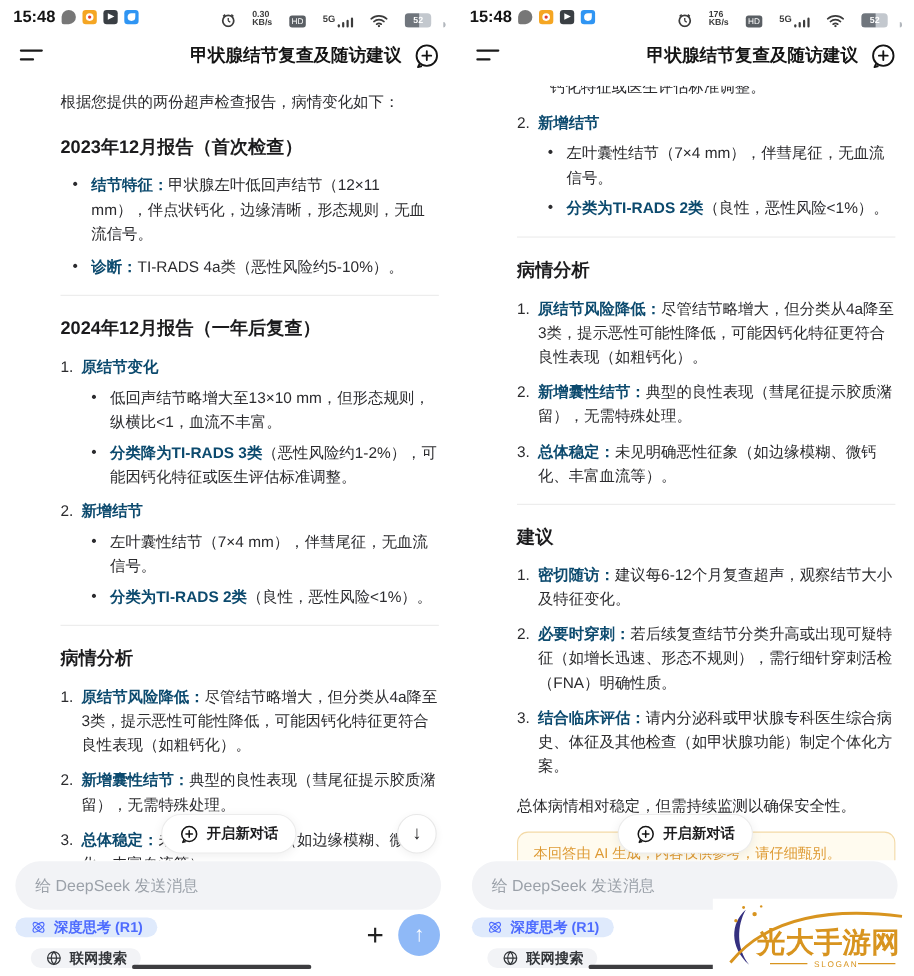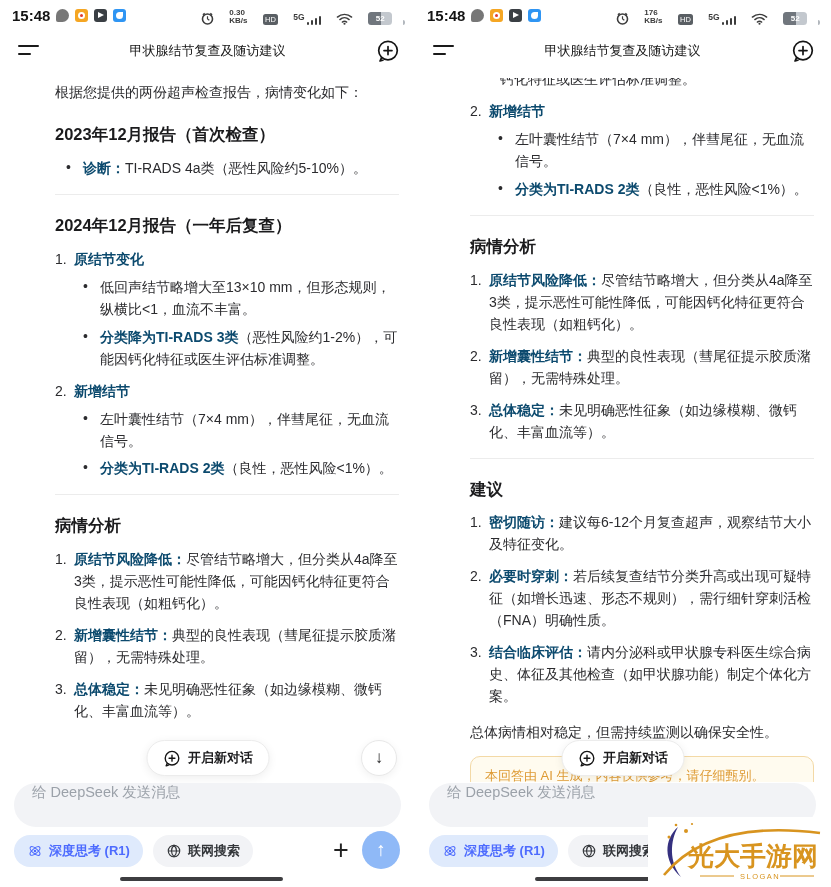--- a/index.html
+++ b/index.html
@@ -32,21 +32,21 @@
   .battery .fill{position:absolute;left:0;top:0;bottom:0;width:55%;background:#70767d;}
   .battery .pct{position:absolute;inset:0;display:flex;align-items:center;justify-content:center;font-size:8px;font-weight:700;color:#fff;}
   .bnub{width:1.8px;height:5px;background:#b2b7bd;border-radius:0 2px 2px 0;margin-left:-4px;}
 
   
   .hdr{position:absolute;top:30px;left:0;right:0;height:42px;background:#fff;}
   .burger{position:absolute;left:18px;top:15px;width:22px;height:12px;cursor:pointer;}
   .burger i{position:absolute;left:0;height:2.4px;border-radius:2px;background:#1a1a1a;display:block;}
   .burger i:first-child{top:0;width:21px;}
   .burger i:last-child{top:8px;width:13px;}
-  .htitle{position:absolute;left:50px;right:50px;top:8px;text-align:center;font-size:13px;font-weight:400;color:#141414;line-height:26px;white-space:nowrap;overflow:hidden;}
+  .htitle{position:absolute;left:50px;right:50px;top:8px;text-align:right;font-size:16px;font-weight:700;color:#141414;line-height:26px;white-space:nowrap;overflow:hidden;}
   .hplus{position:absolute;right:14px;top:8px;width:26px;height:26px;}
 
   
   .msg{position:absolute;top:78px;left:0;right:0;bottom:105px;overflow:hidden;padding:0 16px 0 55px;font-size:14px;line-height:1.57;color:#2b2b2e;}
   .msg p{margin:4px 0 0;}
   .msg h3{font-size:16.5px;font-weight:700;color:#1b1b1d;margin:18px 0 10px;}
   .msg b{font-weight:700;color:#0c4a6e;}
   hr.dv{border:none;border-top:1px solid #ececec;margin:14px 0;}
   .bullet{position:relative;padding-left:28px;margin:8px 0;}
   .bullet::before{content:"•";position:absolute;left:11px;top:-1px;color:#2b2b2e;}
@@ -55,23 +55,23 @@
   .nitem .bullet{margin:6px 0;padding-left:26px;}
   .nitem .bullet::before{left:9px;}
   .clipped{height:13px;overflow:hidden;}
   .clipped span{display:block;margin-top:-9px;padding-left:30px;}
   .summary{margin-top:14px !important;}
   .notice{margin-top:12px;background:#FFFBEF;border:1px solid #F3D9A6;border-radius:10px;padding:9px 14px;font-size:13px;line-height:1.5;color:#DE9A33;}
 
   
   .newchat{position:absolute;left:50%;transform:translateX(-50%);top:740px;height:34px;display:flex;align-items:center;gap:7px;background:#fff;border:1px solid #ececec;border-radius:18px;padding:0 15px;box-shadow:0 2px 10px rgba(0,0,0,.07);font-size:13px;font-weight:600;color:#1c1c1e;white-space:nowrap;cursor:pointer;}
   .scrolldn{position:absolute;right:18px;top:740px;width:34px;height:34px;border-radius:50%;background:#fff;border:1px solid #e8e8e8;box-shadow:0 2px 8px rgba(0,0,0,.06);display:flex;align-items:center;justify-content:center;font-size:17px;font-weight:700;color:#1c1c1e;cursor:pointer;}
-  .inputbar{position:absolute;left:14px;right:14px;top:783px;height:44px;border-radius:22px;background:#f2f3f6;display:flex;padding:0 18px;box-sizing:border-box;cursor:text;}
+  .inputbar{position:absolute;left:14px;right:14px;top:783px;height:44px;border-radius:22px;background:#f2f3f6;display:flex;align-items:center;padding:0 18px;box-sizing:border-box;cursor:text;}
   .placeholder{color:#9ba1a9;font-size:14.5px;}
-  .pillsrow{position:absolute;left:14px;top:834px;display:flex;gap:10px;align-items:center;height:34px;}
+  .pillsrow{position:absolute;left:14px;top:834px;display:flex;gap:10px;align-items:center;height:34px;flex-direction:column;}
   .pill{display:flex;align-items:center;gap:6px;height:32px;border-radius:17px;padding:0 13px;font-size:13px;cursor:pointer;}
   .pill.blue{background:#dfeafc;color:#4D6BFE;font-weight:600;}
   .pill.gray{background:#f2f3f6;color:#33363a;font-weight:600;}
   .plusbtn{position:absolute;right:58px;top:834px;width:32px;height:32px;display:flex;align-items:center;justify-content:center;font-size:27px;font-weight:400;color:#222;cursor:pointer;line-height:1;}
   .sendbtn{position:absolute;right:15px;top:831px;width:38px;height:38px;border-radius:50%;display:flex;align-items:center;justify-content:center;color:#fff;font-size:19px;font-weight:700;cursor:pointer;}
   .homebar{position:absolute;bottom:6px;left:120px;width:163px;height:4px;border-radius:2px;background:#3d3d40;cursor:grab;}
 
   
   .wm{position:absolute;right:0;bottom:0;width:182px;height:70px;background:#fff;}
 </style>
@@ -133,20 +133,21 @@
           <circle cx="13" cy="12.6" r="9.3" fill="none" stroke="#141414" stroke-width="1.7"></circle>
           <path d="M6.6 19.6L5 23l3.6-1" fill="none" stroke="#141414" stroke-width="1.7" stroke-linejoin="round"></path>
           <path d="M13 8.6v8M9 12.6h8" stroke="#141414" stroke-width="1.7" stroke-linecap="round"></path>
         </svg>
     </div>
 
     <div class="msg">
       <p>根据您提供的两份超声检查报告，病情变化如下：</p>
 
       <h3>2023年12月报告（首次检查）</h3>
+      <div class="bullet"><b>结节特征：</b><span>甲状腺左叶低回声结节（12×11 mm），伴点状钙化，边缘清晰，形态规则，无血流信号。</span></div>
       <div class="bullet"><b>诊断：</b><span>TI-RADS 4a类（恶性风险约5-10%）。</span></div>
 
       <hr class="dv">
 
       <h3>2024年12月报告（一年后复查）</h3>
       <div class="nitem">
         <span class="nnum">1.</span><b>原结节变化</b>
         <div class="bullet"><span>低回声结节略增大至13×10 mm，但形态规则，纵横比&lt;1，血流不丰富。</span></div>
         <div class="bullet"><b>分类降为TI-RADS 3类</b><span>（恶性风险约1-2%），可能因钙化特征或医生评估标准调整。</span></div>
       </div>

